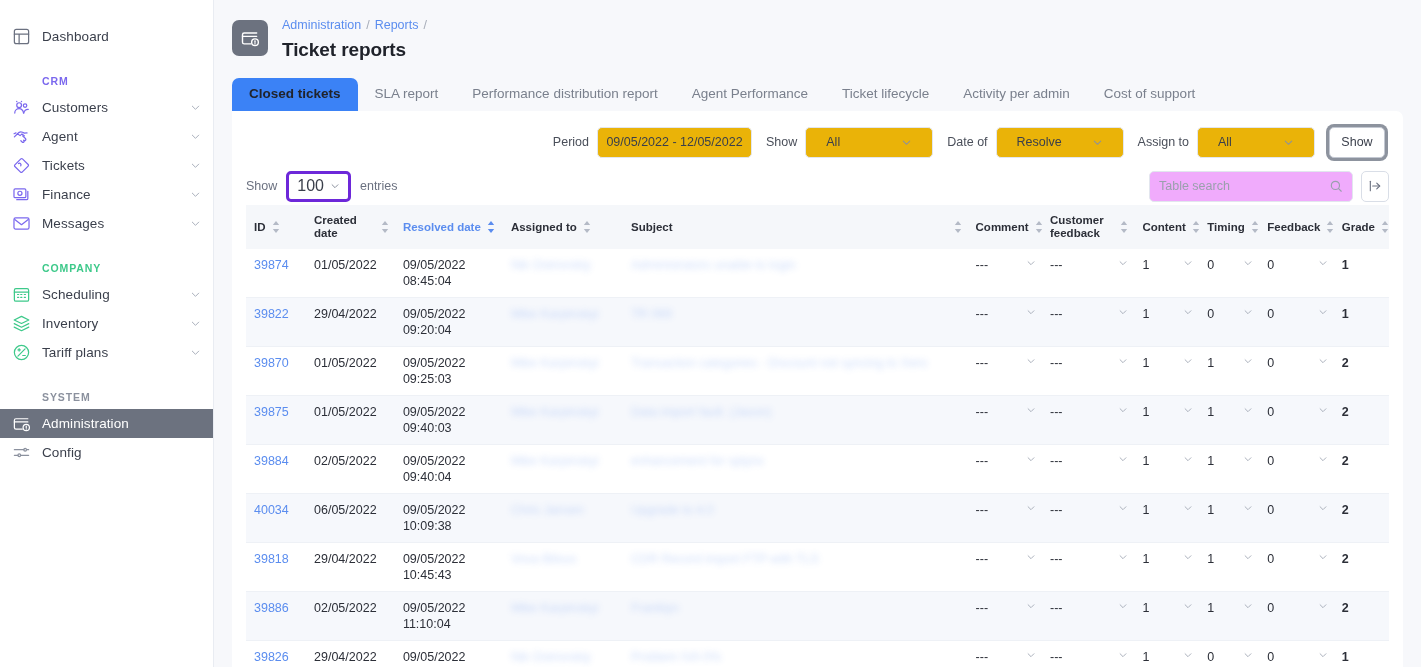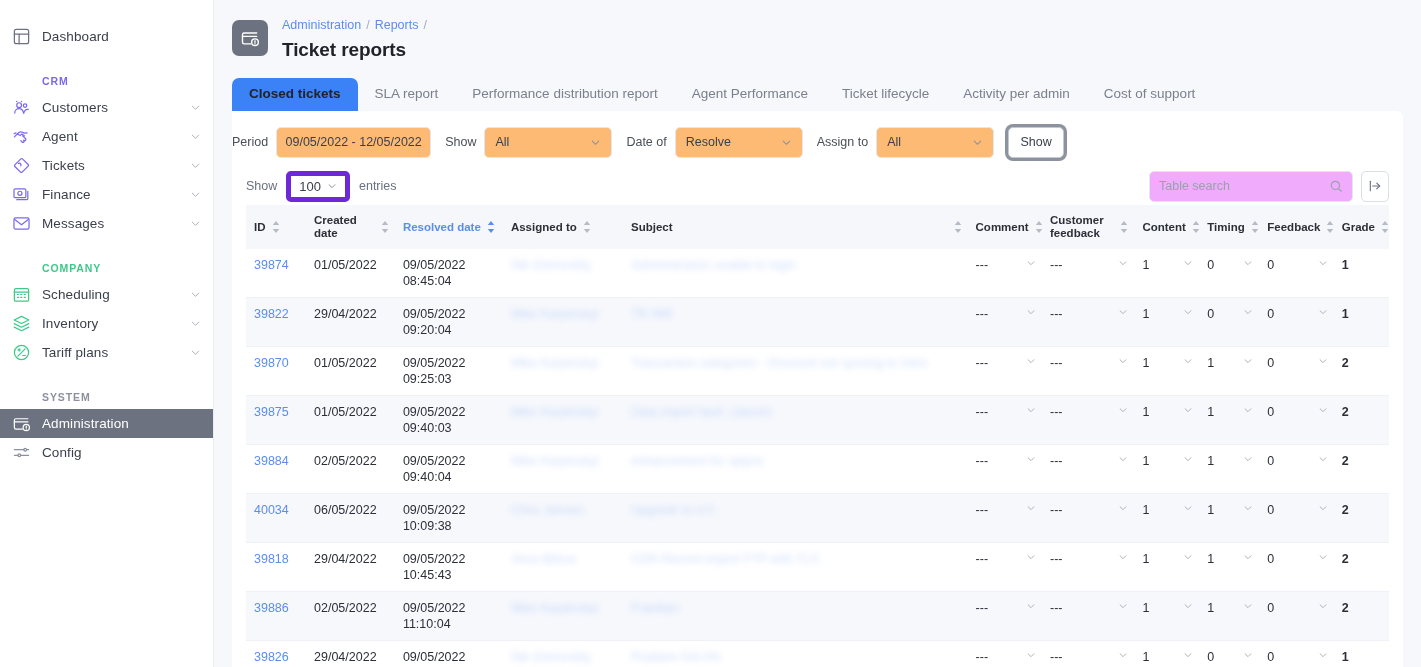--- a/index.html
+++ b/index.html
@@ -100,29 +100,29 @@
     margin: 0 18px 0 18px;
     background: #ffffff;
     border-radius: 0 7px 0 0;
     height: 611px;
     position: relative;
     overflow: hidden;
   }
 
   
   .filter-bar {
-    display: flex; align-items: center; 
+    display: flex; align-items: center; justify-content: flex-end;
     padding: 14px 14px 0 0;
     height: 48px;
   }
   .flbl { font-size: 12.5px; color: #4a4f5a; margin-right: 8px; white-space: nowrap; }
   .fctl {
     height: 31px; border: 1px solid #e2e6ee; border-radius: 5px;
-    background: #fdba74; display: flex; align-items: center;
-    padding: 0 10px; font-size: 12.5px; color: #3a3f4b;
+    background: #eab308; display: flex; align-items: center;
+    padding: 0 20px; font-size: 12.5px; color: #3a3f4b;
     margin-right: 14px; cursor: pointer; white-space: nowrap;
   }
   .fctl.sel { justify-content: space-between; }
   .fctl .cv { margin-left: 14px; }
   .w-period { width: 155px; justify-content: center; }
   .w-show { width: 128px; }
   .w-dateof { width: 128px; }
   .w-assign { width: 118px; }
   .btn-show {
     height: 31px; min-width: 56px;
@@ -135,23 +135,23 @@
   }
 
   
   .entries-row {
     display: flex; align-items: center;
     padding: 8px 14px 0 14px;
     height: 46px;
   }
   .entries-lbl { font-size: 12.5px; color: #6b7180; }
   .entries-sel {
-    height: 31px; border: 5px solid #6d28d9; border-radius: 5px;
+    height: 31px; border: 3px solid #6d28d9; border-radius: 5px;
     display: flex; align-items: center; padding: 0 8px;
-    font-size: 13px; color: #3a3f4b; margin: 0 9px; cursor: pointer;
+    font-size: 16px; color: #3a3f4b; margin: 0 9px; cursor: pointer;
   }
   .entries-sel .cv { margin-left: 6px; }
   .right-tools { margin-left: auto; display: flex; align-items: center; }
   .search-box {
     width: 204px; height: 31px;
     border: 1px solid #e2e6ee; border-radius: 5px;
     display: flex; align-items: center; padding: 0 9px;
     background: #f0abfc;
   }
   .search-box input {

